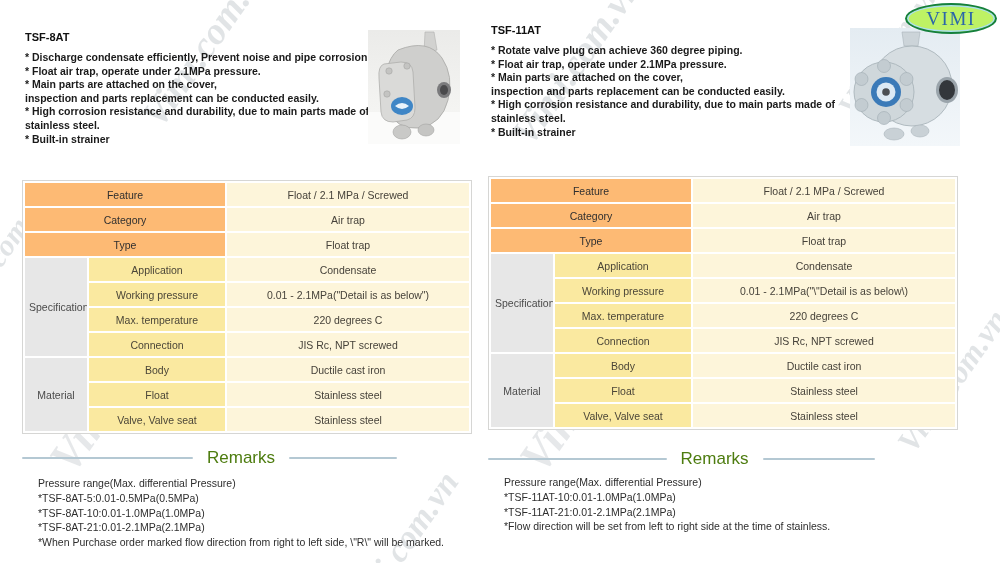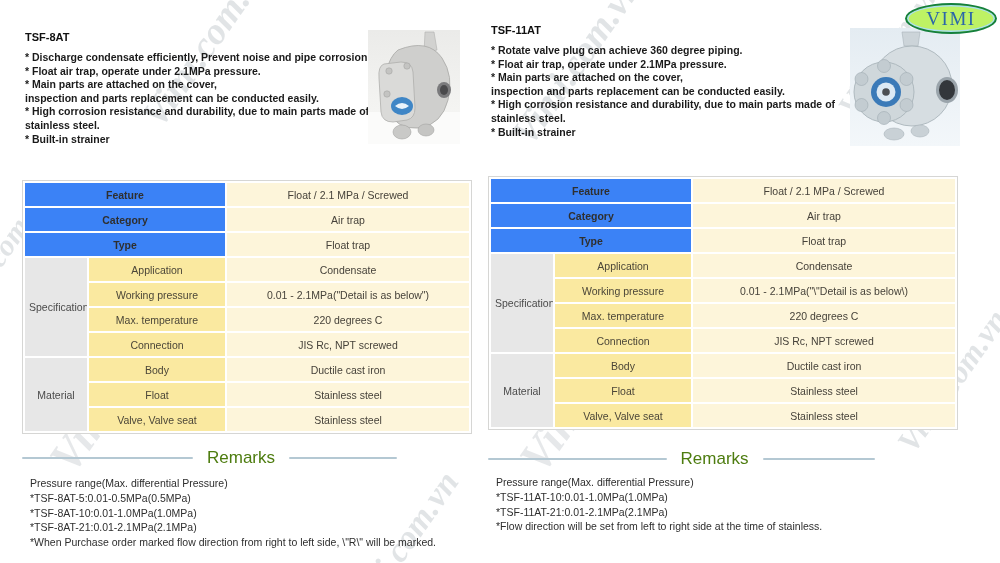--- a/index.html
+++ b/index.html
@@ -42,38 +42,38 @@
   .photo--left{left:346px;top:6px;width:92px;height:114px;}
   .photo--right{left:362px;top:11px;width:110px;height:118px;}
 
   
   .spec-table{position:absolute;left:0;border-collapse:separate;border-spacing:2px;
               background:#fff;border:1px solid #d6d6d4;table-layout:fixed;}
   .product--left  .spec-table{top:156px;width:450px;}
   .product--right .spec-table{top:159px;width:470px;}
   .spec-table td{height:23px;text-align:center;vertical-align:middle;
                  font-size:10.5px;padding:0 4px;overflow:hidden;}
-  td.hdr{background:#3b82f6;font-weight:bold;color:#2f2f2f;}
+  td.hdr{background:#fdba74;font-weight:normal;color:#2f2f2f;}
   td.grp{background:#e7e7e7;color:#4b4b4b;}
   td.sub{background:#fae9a0;color:#4b4638;}
   td.val{background:#fdf5da;color:#46423a;}
 
   
   .remarks-head{position:absolute;left:0;right:0;display:flex;align-items:center;}
   .product--left  .remarks-head{top:424px;}
   .product--right .remarks-head{top:432px;}
   .remarks-head .line{height:2px;background:#b4c8d3;border-radius:1px;}
   .remarks-head .line-l{flex:0 0 38%;}
   .remarks-head .line-r{flex:0 0 24%;}
   .remarks-head .rh-text{margin:0 14px;font-size:17px;color:#4d7c0f;}
 
   .remarks-text{position:absolute;left:8px;font-size:10.5px;color:#2e2e2e;line-height:14.8px;}
   .product--left  .remarks-text{top:452px;}
   .product--right .remarks-text{top:458px;}
-  .remarks-text div{white-space:nowrap;}
+  .remarks-text div{white-space:nowrap;margin-left:8px;}
 </style>
 </head>
 <body>
 
 <div class="page">
 
   <div class="wm wm-1">Vimi.com.vn</div>
   <div class="wm wm-2">Vimi.com.vn</div>
   <div class="wm wm-3">Vimi.com.vn</div>
   <div class="wm wm-4">Vimi.com.vn</div>

